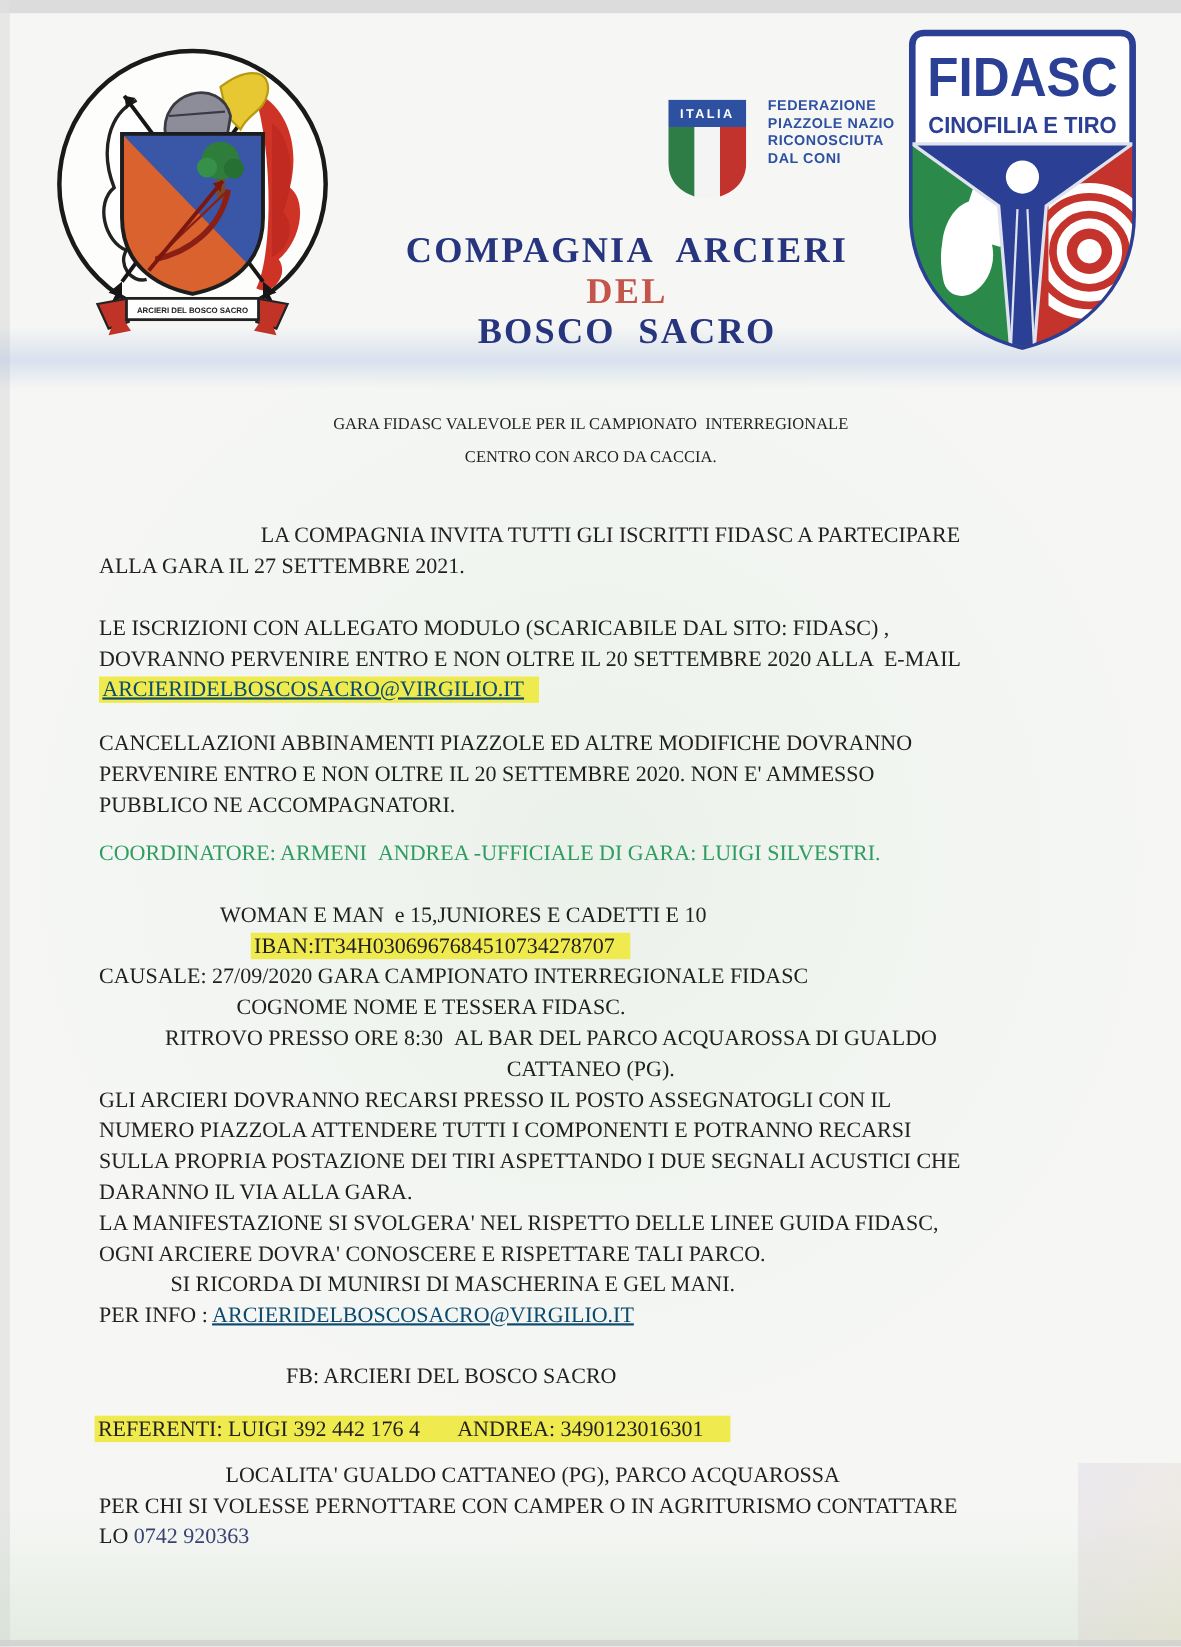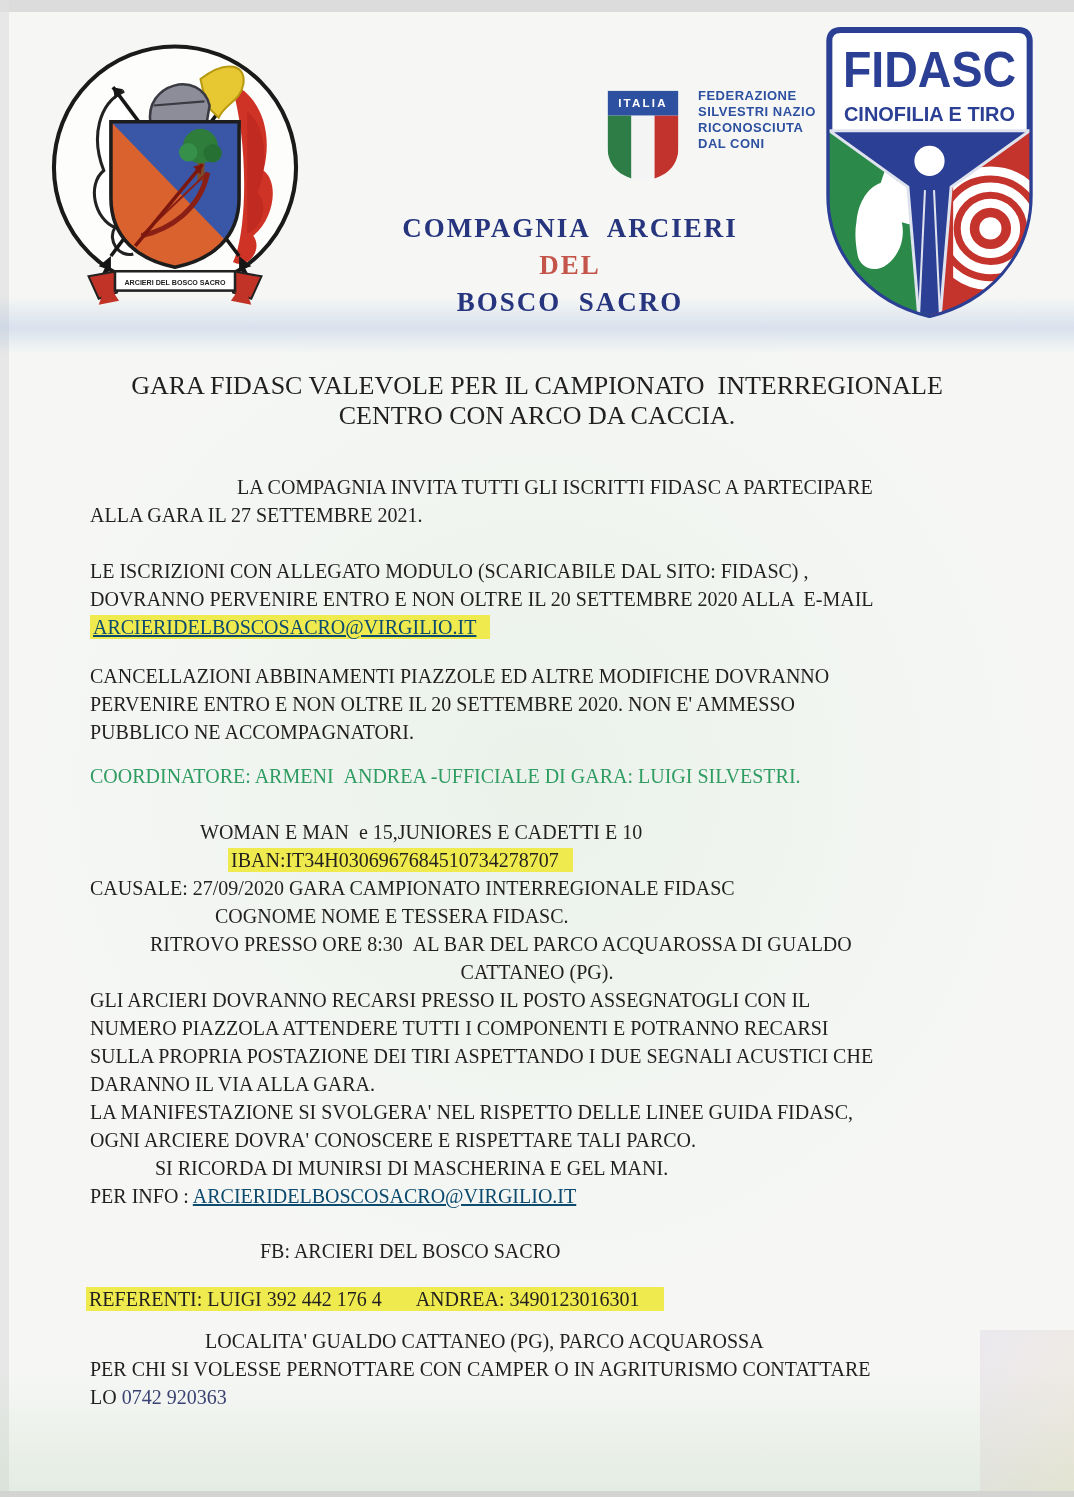--- a/index.html
+++ b/index.html
@@ -23,27 +23,27 @@
 
   
   .crest{position:absolute;left:46px;top:20px;width:258px;height:295px;}
   .coni{position:absolute;left:603px;top:84px;width:80px;height:102px;}
   .coni-text{position:absolute;left:698px;top:88px;width:170px;
     font-family:"Liberation Sans", sans-serif;font-size:13px;font-weight:700;
     color:#2d50a0;line-height:16px;letter-spacing:.5px;}
   .fidasc{position:absolute;left:826px;top:24px;width:207px;height:297px;}
 
   .title-block{position:absolute;left:320px;top:210px;width:500px;text-align:center;
-    font-weight:700;font-size:27px;line-height:37px;letter-spacing:2px;color:#26357d;}
+    font-weight:700;font-size:33px;line-height:37px;letter-spacing:2px;color:#26357d;}
   .title-del{color:#c4554a;}
 
   
   .textcol{position:absolute;left:90px;top:0;width:894px;font-size:20px;color:#211f1f;}
   .ln{position:absolute;left:0;width:100%;white-space:nowrap;line-height:28px;}
-  .big{font-size:26px;}
+  .big{font-size:15px;}
   .ctr{text-align:center;}
   .hl{background:#efeb4f;padding:1px 14px 1px 3px;}
   .green{color:#2f9c62;}
   .lnk{text-decoration:underline;color:#0c4a6e;}
   .blue-num{color:#3a4273;text-align:right;}
 </style>
 </head>
 <body>
 
 <div class="page">
@@ -120,21 +120,21 @@
       <rect x="5" y="5" width="80" height="102" fill="#ffffff"></rect>
       <rect x="5" y="33" width="27" height="74" fill="#2e7d46"></rect>
       <rect x="32" y="33" width="26" height="74" fill="#f4f4f4"></rect>
       <rect x="58" y="33" width="27" height="74" fill="#c3332e"></rect>
       <rect x="5" y="5" width="80" height="28" fill="#2d50a0"></rect>
       <text x="45" y="24" text-anchor="middle" font-family="Liberation Sans, sans-serif" font-size="13" font-weight="700" letter-spacing="2.5" fill="#ffffff">ITALIA</text>
     </g>
   </svg>
   <div class="coni-text">
     <div>FEDERAZIONE</div>
-    <div>SILVESTRI NAZIO</div>
+    <div>PIAZZOLE NAZIO</div>
     <div>RICONOSCIUTA</div>
     <div><span>DAL </span><span style="font-weight:900">CONI</span></div>
   </div>
 
   <svg class="fidasc" viewBox="0 0 205 295">
     <defs>
       <clipPath id="fidClip">
         <path d="M14,6 H191 C198,6 202,10 202,17 V170 C202,230 160,275 102.5,289 C45,275 3,230 3,170 V17 C3,10 7,6 14,6 Z"></path>
       </clipPath>
       <clipPath id="fidRed">

